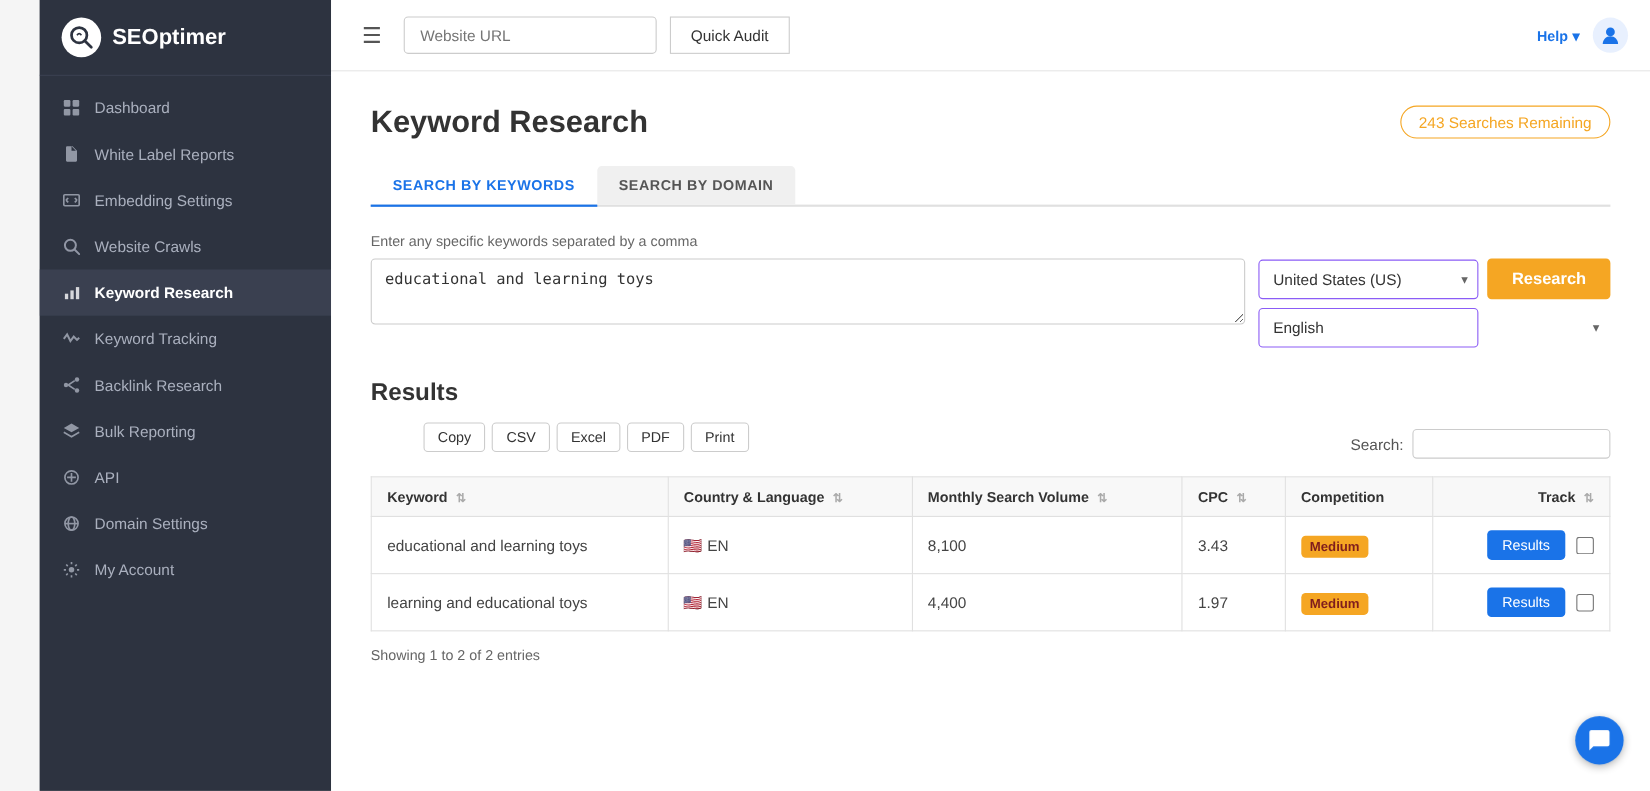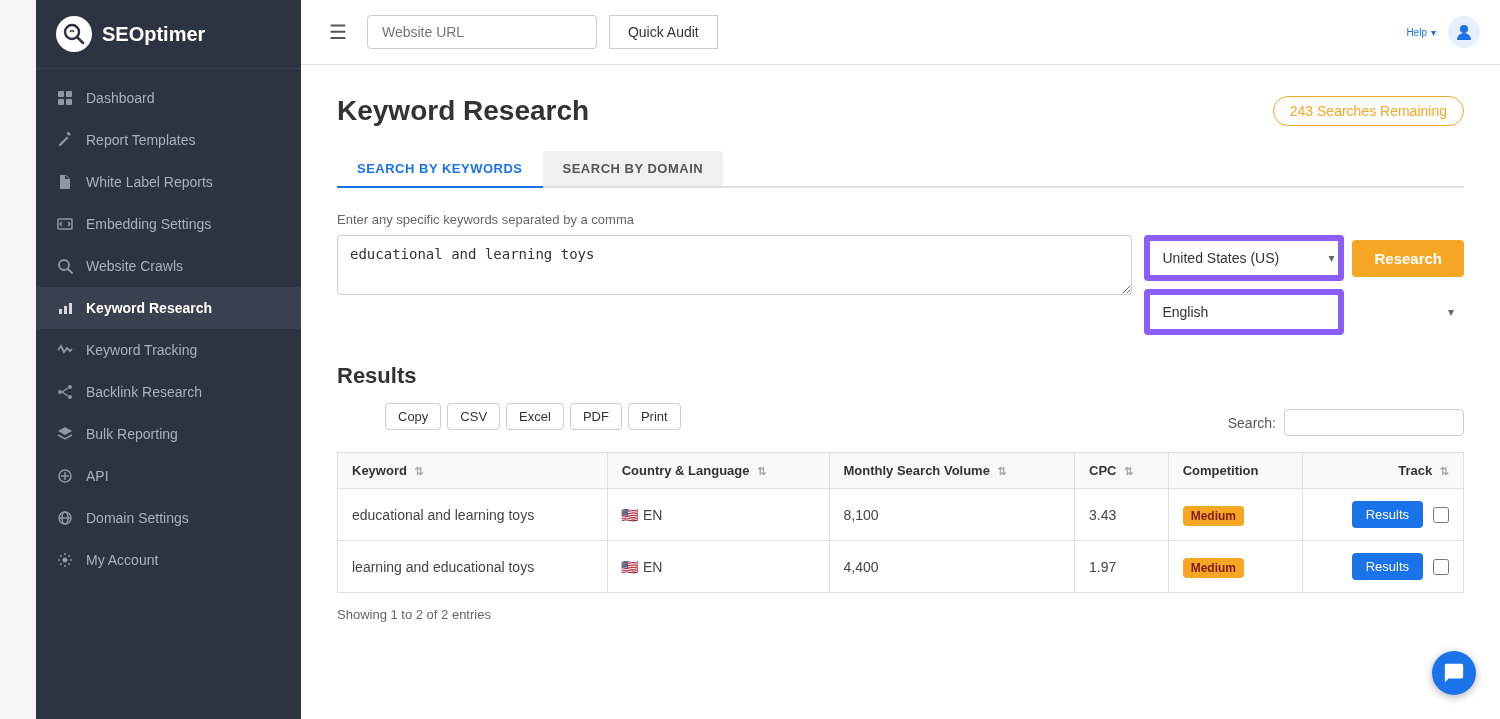--- a/index.html
+++ b/index.html
@@ -79,21 +79,21 @@
       border: 1px solid #ccc;
       border-radius: 0;
       padding: 8px 18px;
       font-size: 14px;
       cursor: pointer;
       color: #333;
     }
     .header-spacer { flex: 1; }
     .help-btn {
       background: none; border: none; cursor: pointer;
-      font-size: 10px; color: #1a73e8; font-weight: 400;
+      font-size: 13px; color: #1a73e8; font-weight: 700;
       display: flex; gap: 4px;
     }
     .user-icon {
       width: 32px; height: 32px;
       background: #e8f0fe;
       border-radius: 50%;
       display: flex; align-items: center; justify-content: center;
       font-size: 18px; color: #1a73e8;
       cursor: pointer;
     }
@@ -141,21 +141,21 @@
       border: 1px solid #ccc;
       border-radius: 4px;
       padding: 10px 12px;
       font-size: 14px;
       min-height: 60px;
       resize: vertical;
       color: #333;
     }
     .search-controls { display: flex; flex-direction: column; gap: 8px; }
     .country-select, .language-select {
-      border: 6px solid #8b5cf6;
+      border: 1px solid #8b5cf6;
       border-radius: 4px;
       padding: 9px 32px 9px 12px;
       font-size: 14px;
       color: #333;
       background: #fff;
       cursor: pointer;
       appearance: none;
       width: 200px;
     }
     .select-wrapper { position: relative; }
@@ -278,28 +278,20 @@
         <svg width="16" height="16" viewBox="0 0 16 16" fill="currentColor">
           <rect x="1" y="1" width="6" height="6" rx="1"></rect>
             <rect x="9" y="1" width="6" height="6" rx="1"></rect>
           <rect x="1" y="9" width="6" height="6" rx="1"></rect>
             <rect x="9" y="9" width="6" height="6" rx="1"></rect>
         </svg>
       </span>
       <span>Dashboard</span>
     </div>
 
-    <div class="nav-item">
-      <span class="nav-icon">
-        <svg width="16" height="16" viewBox="0 0 16 16" fill="currentColor">
-          <path d="M2 12.5V14h1.5l8-8L10 4.5l-8 8zM13.7 3.3a1 1 0 000-1.4l-1.6-1.6a1 1 0 00-1.4 0L9.5 1.5 12 4l1.7-1.7z"></path>
-        </svg>
-      </span>
-      <span>Report Templates</span>
-    </div>
 
     <div class="nav-item">
       <span class="nav-icon">
         <svg width="16" height="16" viewBox="0 0 16 16" fill="currentColor">
           <path d="M4 1h5l4 4v9a1 1 0 01-1 1H4a1 1 0 01-1-1V2a1 1 0 011-1zm4 0v4h4"></path>
         </svg>
       </span>
       <span>White Label Reports</span>
     </div>
 

